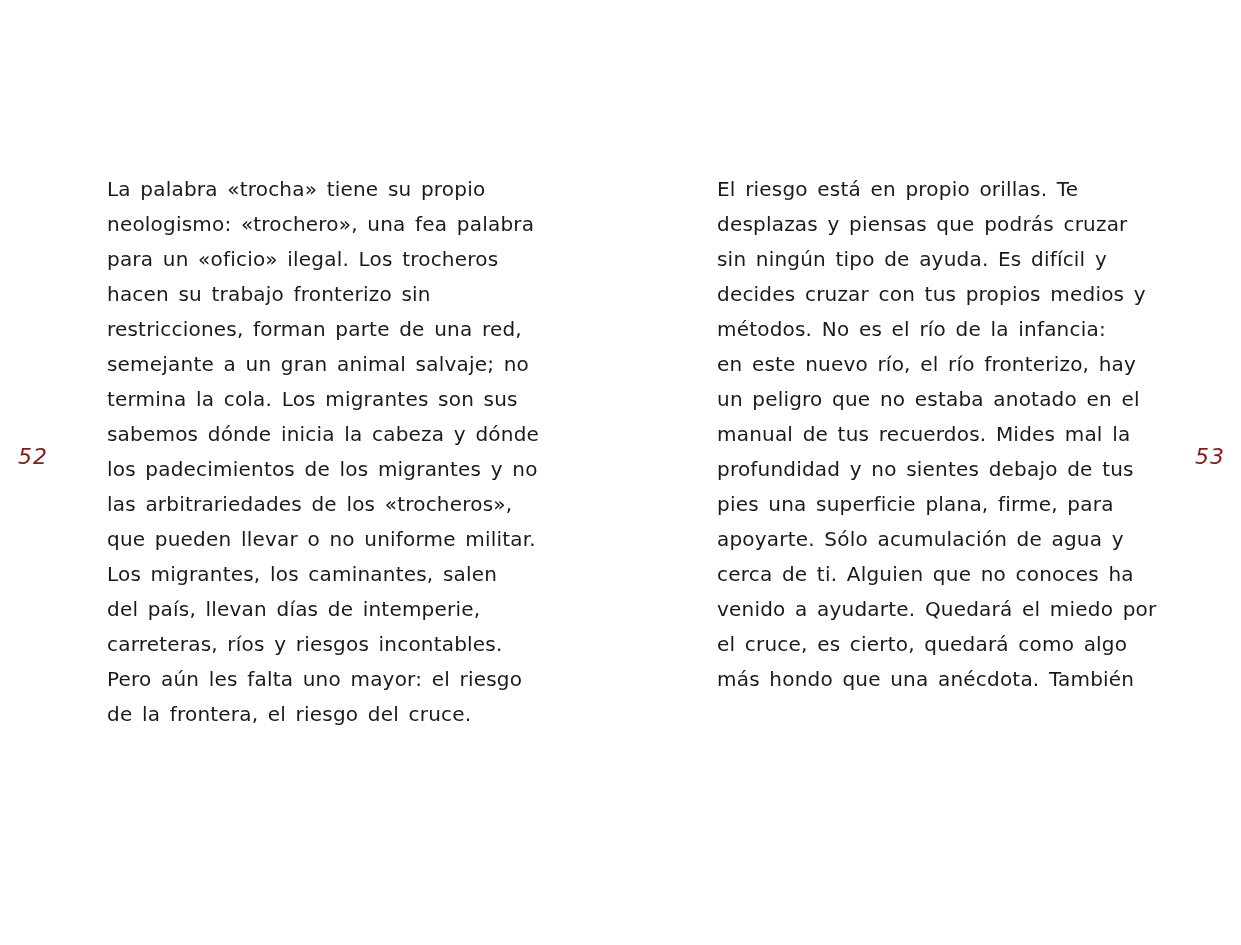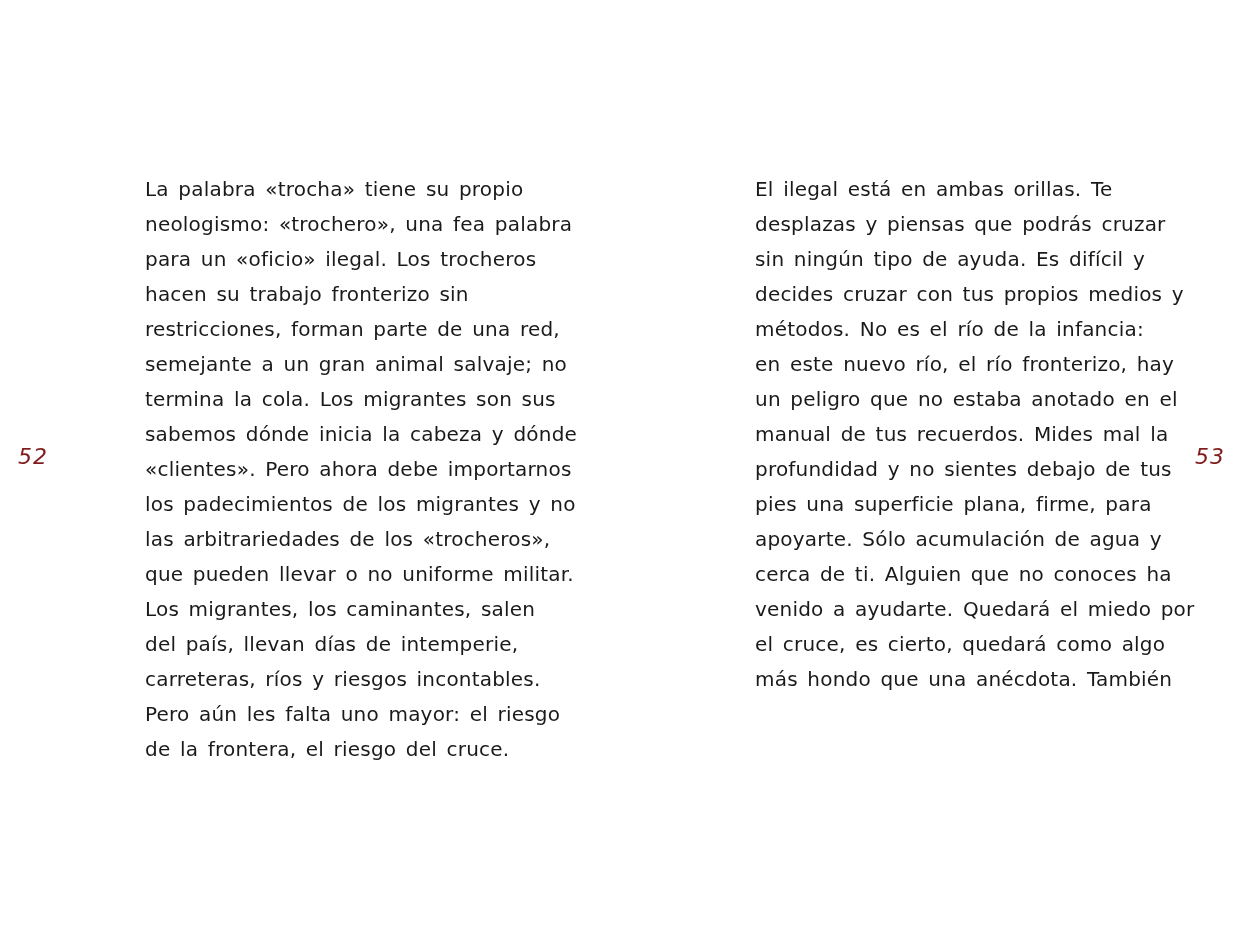--- a/index.html
+++ b/index.html
@@ -13,21 +13,20 @@
     height: 945px;
     background: #ffffff;
     overflow: hidden;
     font-family: "DejaVu Sans", sans-serif;
     color: #1a1a1a;
   }
   .text-block {
     position: absolute;
     top: 172px;
     white-space: nowrap;
-    margin-left: 38px;
   }
   .page-left .text-block, .text-block.left-block {
     left: 107px;
     width: 425px;
   }
   .text-block.right-block {
     left: 717px;
     width: 430px;
   }
   .line {
@@ -61,33 +60,32 @@
 
   <div class="text-block left-block">
       <div class="line">La palabra «trocha» tiene su propio</div>
       <div class="line">neologismo: «trochero», una fea palabra</div>
       <div class="line">para un «oficio» ilegal. Los trocheros</div>
       <div class="line">hacen su trabajo fronterizo sin</div>
       <div class="line">restricciones, forman parte de una red,</div>
       <div class="line">semejante a un gran animal salvaje; no</div>
       <div class="line">termina la cola. Los migrantes son sus</div>
       <div class="line">sabemos dónde inicia la cabeza y dónde</div>
-      <div class="line">«clientes». Pero ahora debe importarnos</div>
       <div class="line">los padecimientos de los migrantes y no</div>
       <div class="line">las arbitrariedades de los «trocheros»,</div>
       <div class="line">que pueden llevar o no uniforme militar.</div>
       <div class="line">Los migrantes, los caminantes, salen</div>
       <div class="line">del país, llevan días de intemperie,</div>
       <div class="line">carreteras, ríos y riesgos incontables.</div>
       <div class="line">Pero aún les falta uno mayor: el riesgo</div>
       <div class="line">de la frontera, el riesgo del cruce.</div>
     </div>
 
   <div class="text-block right-block">
-      <div class="line">El ilegal está en ambas orillas. Te</div>
+      <div class="line">El riesgo está en propio orillas. Te</div>
       <div class="line">desplazas y piensas que podrás cruzar</div>
       <div class="line">sin ningún tipo de ayuda. Es difícil y</div>
       <div class="line">decides cruzar con tus propios medios y</div>
       <div class="line">métodos. No es el río de la infancia:</div>
       <div class="line">en este nuevo río, el río fronterizo, hay</div>
       <div class="line">un peligro que no estaba anotado en el</div>
       <div class="line">manual de tus recuerdos. Mides mal la</div>
       <div class="line">profundidad y no sientes debajo de tus</div>
       <div class="line">pies una superficie plana, firme, para</div>
       <div class="line">apoyarte. Sólo acumulación de agua y</div>

